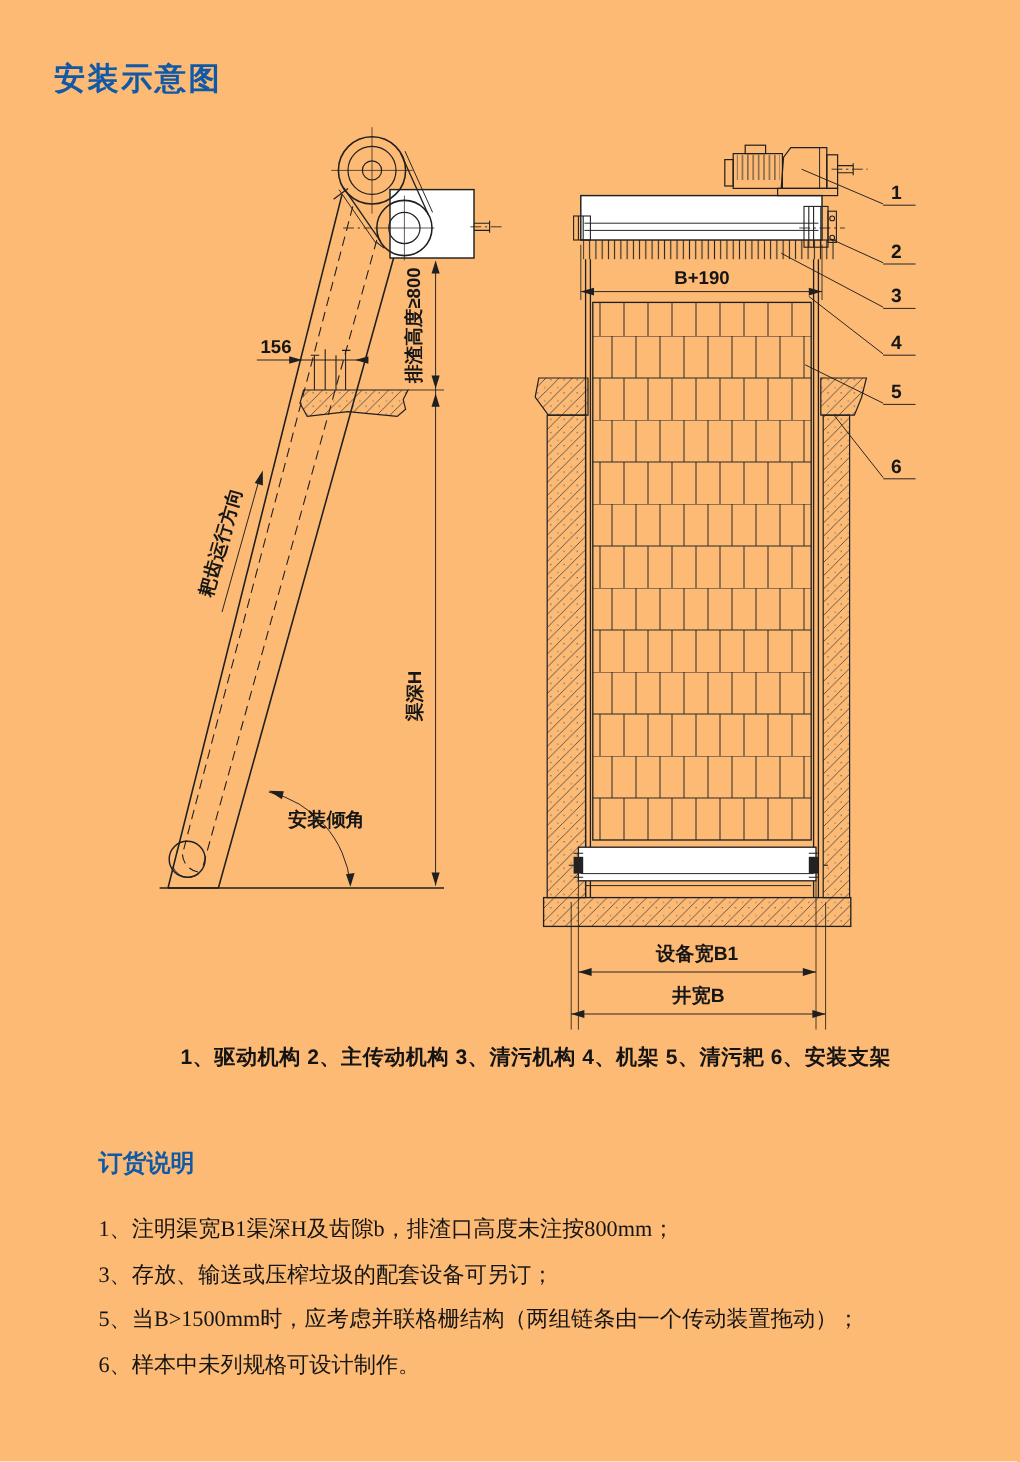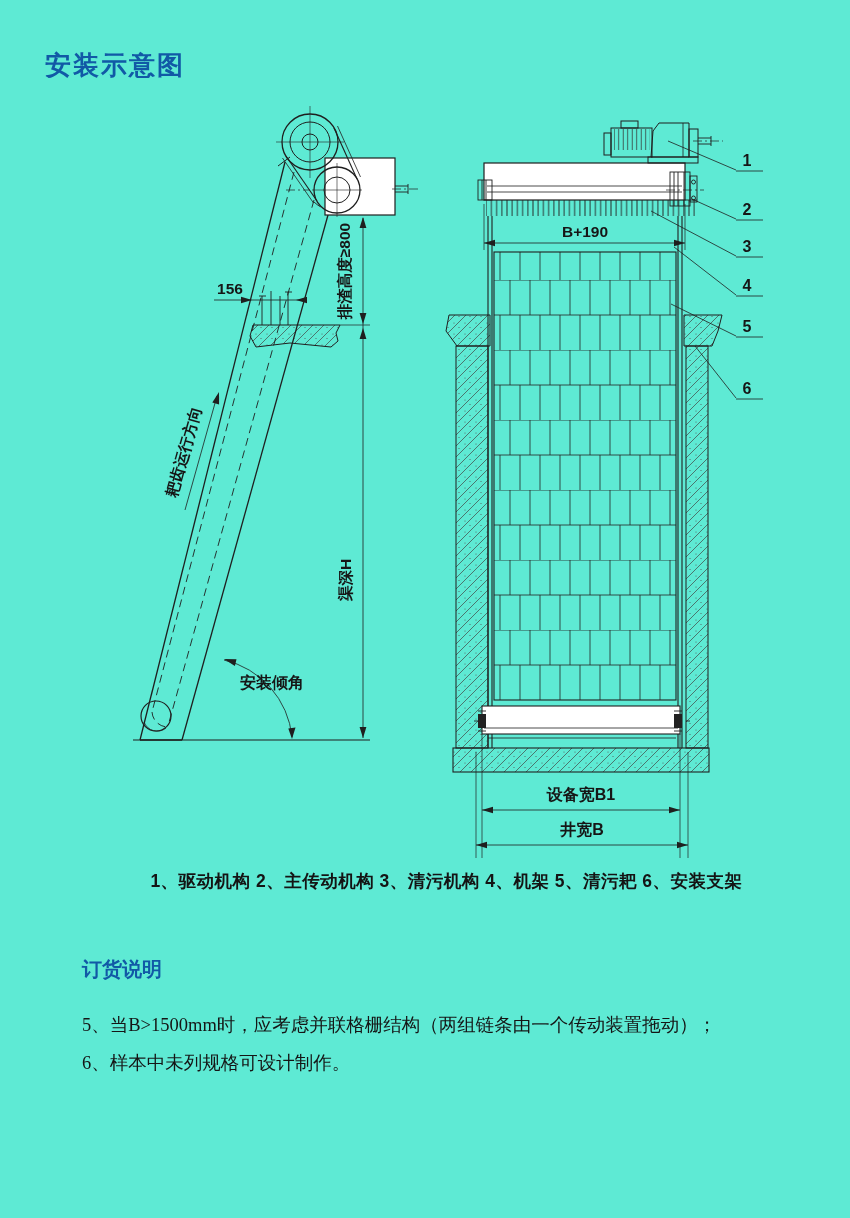--- a/index.html
+++ b/index.html
@@ -1,16 +1,16 @@
 <!DOCTYPE html>
 <html><head>
 <meta charset="utf-8">
 <style>
   html,body{margin:0;padding:0;background:#ffffff;}
-  #page{position:relative;width:850px;height:1218px;background:#5eead4;overflow:hidden;
+  #page{position:relative;width:850px;height:1218px;background:#fdba74;overflow:hidden;
         font-family:"Liberation Sans",sans-serif;color:#141414;}
   #doc-title{position:absolute;left:45px;top:48px;font-size:26px;font-weight:700;letter-spacing:2px;}
   #fig-svg{position:absolute;left:0;top:0;}
   #fig-caption{position:absolute;left:0;top:869px;width:850px;text-align:center;padding-left:43px;
         box-sizing:border-box;font-size:17.5px;font-weight:700;letter-spacing:.5px;}
   #ordering{position:absolute;left:82px;top:956px;width:720px;}
   #ordering-heading{font-size:20px;font-weight:700;margin:0 0 24px 0;}
   .order-item{font-family:"Liberation Serif",serif;font-size:18.5px;line-height:37.5px;
         white-space:nowrap;color:#151515;}
   svg text{fill:#161616;}
@@ -218,17 +218,19 @@
         <path d="M695,346 L736,398 M736,399 H763"></path>
         <text class="partnum" x="747" y="394" text-anchor="middle" stroke="none">6</text>
       </g>
     </g>
   </svg>
 
   <div id="fig-caption">1、驱动机构 2、主传动机构 3、清污机构 4、机架 5、清污耙 6、安装支架</div>
 
   <div id="ordering">
     <div id="ordering-heading" style="color: rgb(17, 89, 166);">订货说明</div>
+    <div class="order-item">1、注明渠宽B1渠深H及齿隙b，排渣口高度未注按800mm；</div>
+    <div class="order-item">3、存放、输送或压榨垃圾的配套设备可另订；</div>
     <div class="order-item">5、当B&gt;1500mm时，应考虑并联格栅结构（两组链条由一个传动装置拖动）；</div>
     <div class="order-item">6、样本中未列规格可设计制作。</div>
   </div>
 
 </div>
 
 </body></html>

